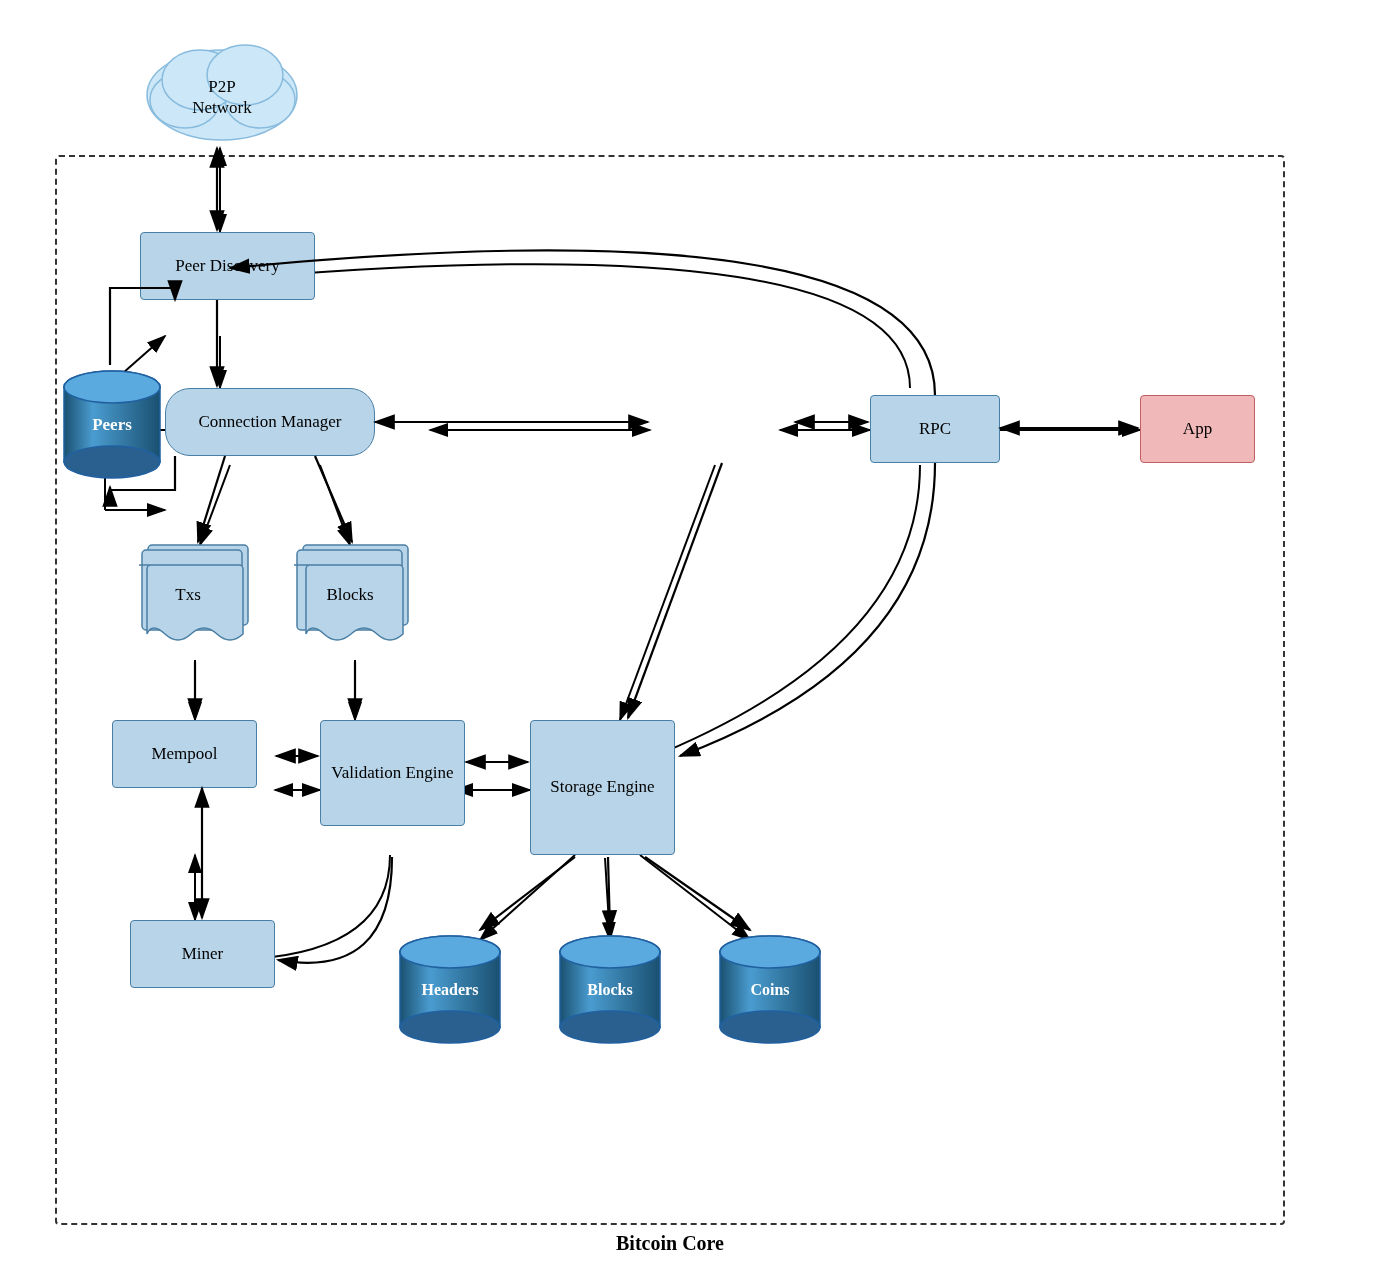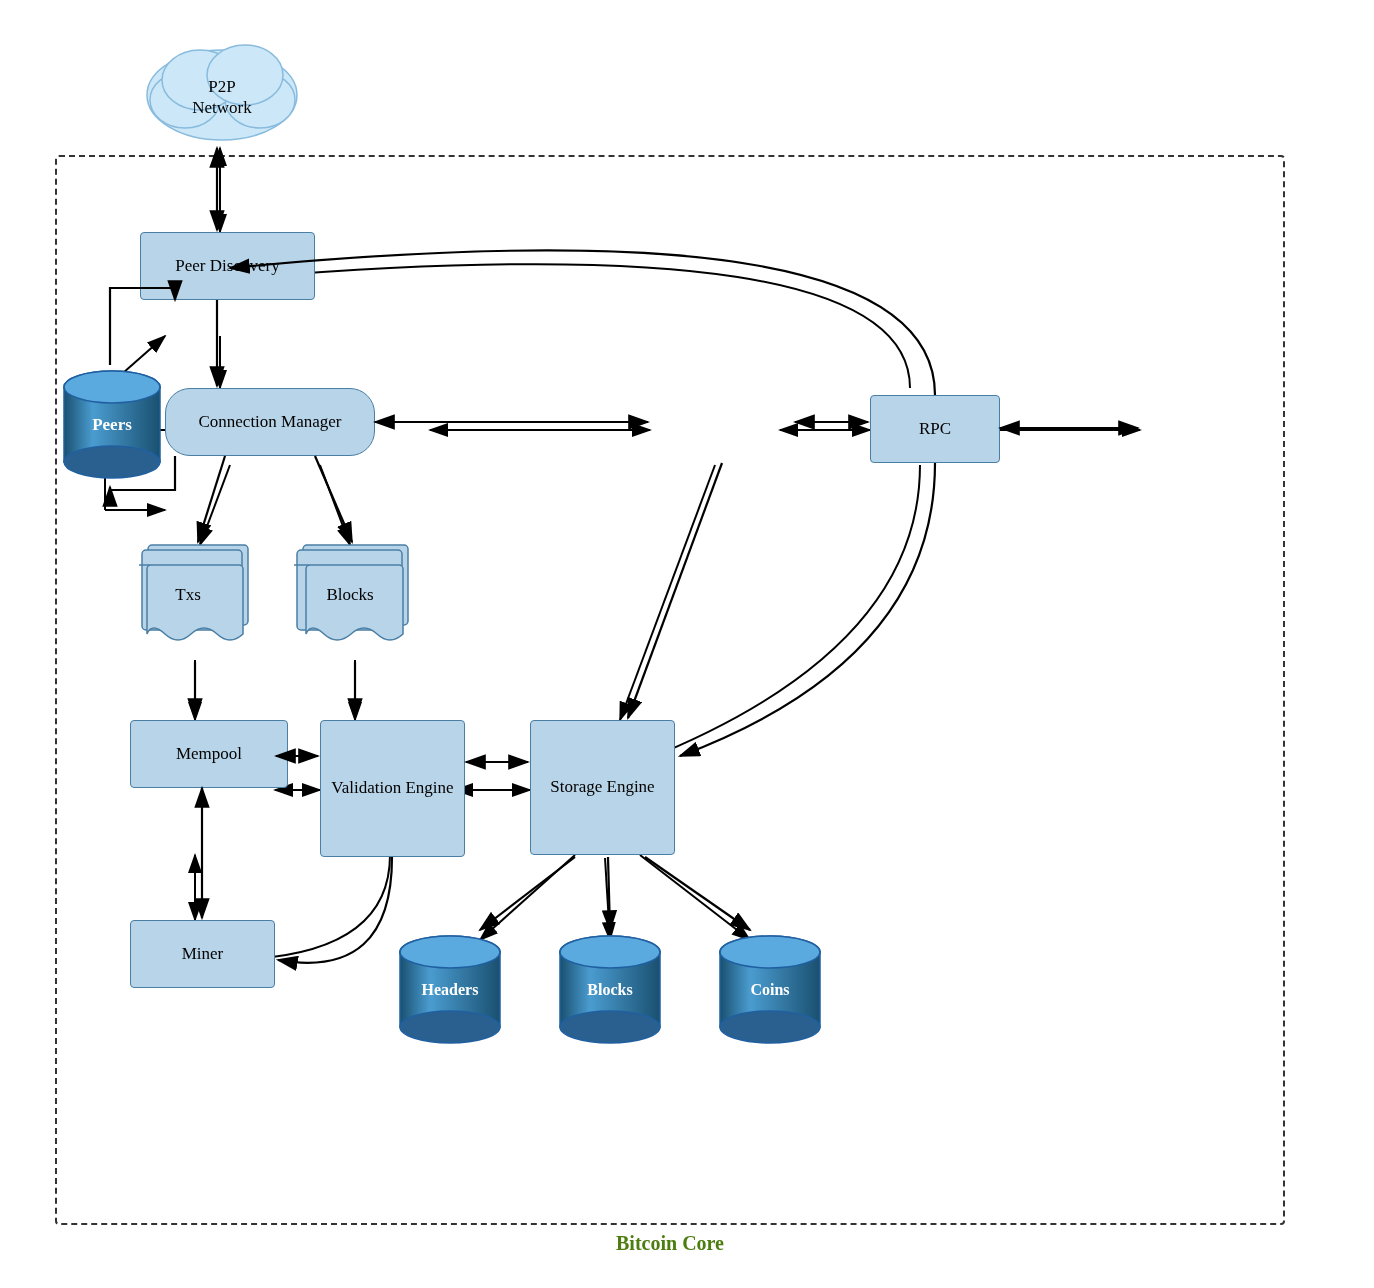--- a/index.html
+++ b/index.html
@@ -26,21 +26,21 @@
       border: 2.5px dashed #333;
       border-radius: 4px;
     }
     .bitcoin-core-label {
       position: absolute;
       bottom: -32px;
       left: 50%;
       transform: translateX(-50%);
       font-size: 20px;
       font-weight: bold;
-      color: #4d7c0f;
+      color: #000000;
       white-space: nowrap;
     }
 
     
     .node-box {
       position: absolute;
       background: #b8d4e8;
       border: 1.5px solid #4a7fa5;
       border-radius: 4px;
       display: flex;
@@ -165,42 +165,45 @@
 
   <div class="node-box" style="left:165px;top:388px;width:210px;height:68px;border-radius:25px;">
     <span>Connection Manager</span>
   </div>
 
 
   <div class="node-box" style="left:870px;top:395px;width:130px;height:68px;">
     <span>RPC</span>
   </div>
 
+  <div class="node-box node-box-pink" style="left:1140px;top:395px;width:115px;height:68px;">
+    <span>App</span>
+  </div>
 
   <svg style="position:absolute;top:540px;left:130px;width:130px;height:125px;">
 
     <rect x="18" y="5" width="100" height="80" rx="4" fill="#b8d4e8" stroke="#4a7fa5" stroke-width="1.5"></rect>
     <rect x="12" y="10" width="100" height="80" rx="4" fill="#b8d4e8" stroke="#4a7fa5" stroke-width="1.5"></rect>
 
     <path d="M6,15 h100 a4,4 0 0 1 4,4 v65 q-13,12 -26,0 q-13,-12 -26,0 q-13,12 -26,0 q-13,-12 -18,0 l0,-65 a4,4 0 0 1 4,-4 z" fill="#b8d4e8" stroke="#4a7fa5" stroke-width="1.5" transform="translate(3,10)"></path>
     <text x="58" y="60" text-anchor="middle" font-family="Georgia,serif" font-size="17" fill="#000">Txs</text>
   </svg>
 
   <svg style="position:absolute;top:540px;left:285px;width:140px;height:125px;">
     <rect x="18" y="5" width="105" height="80" rx="4" fill="#b8d4e8" stroke="#4a7fa5" stroke-width="1.5"></rect>
     <rect x="12" y="10" width="105" height="80" rx="4" fill="#b8d4e8" stroke="#4a7fa5" stroke-width="1.5"></rect>
     <path d="M6,15 h105 a4,4 0 0 1 4,4 v65 q-13,12 -26,0 q-13,-12 -26,0 q-14,12 -27,0 q-13,-12 -18,0 l0,-65 a4,4 0 0 1 4,-4 z" fill="#b8d4e8" stroke="#4a7fa5" stroke-width="1.5" transform="translate(3,10)"></path>
     <text x="65" y="60" text-anchor="middle" font-family="Georgia,serif" font-size="17" fill="#000">Blocks</text>
   </svg>
 
-  <div class="node-box" style="left:130px;top:720px;width:158px;height:68px;align-items:center;">
+  <div class="node-box" style="left:112px;top:720px;width:145px;height:68px;align-items:center;">
     <span>Mempool</span>
   </div>
 
-  <div class="node-box" style="left:320px;top:720px;width:145px;height:137px;">
+  <div class="node-box" style="left:320px;top:720px;width:145px;height:106px;">
     <span>Validation
 Engine</span>
   </div>
 
   <div class="node-box" style="left:530px;top:720px;width:145px;height:135px;">
     <span>Storage
 Engine</span>
   </div>
 
   <div class="node-box" style="left:130px;top:920px;width:145px;height:68px;align-items:center;">

